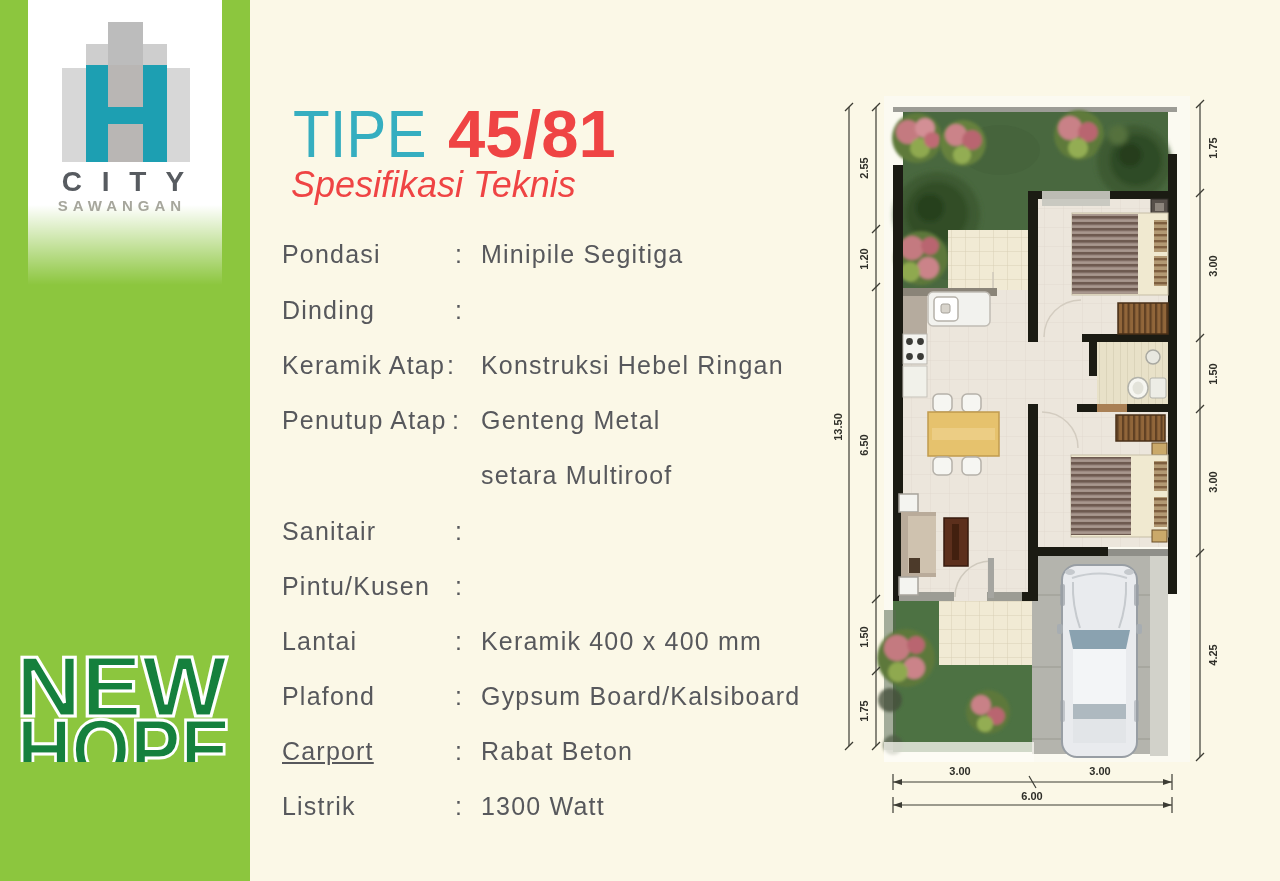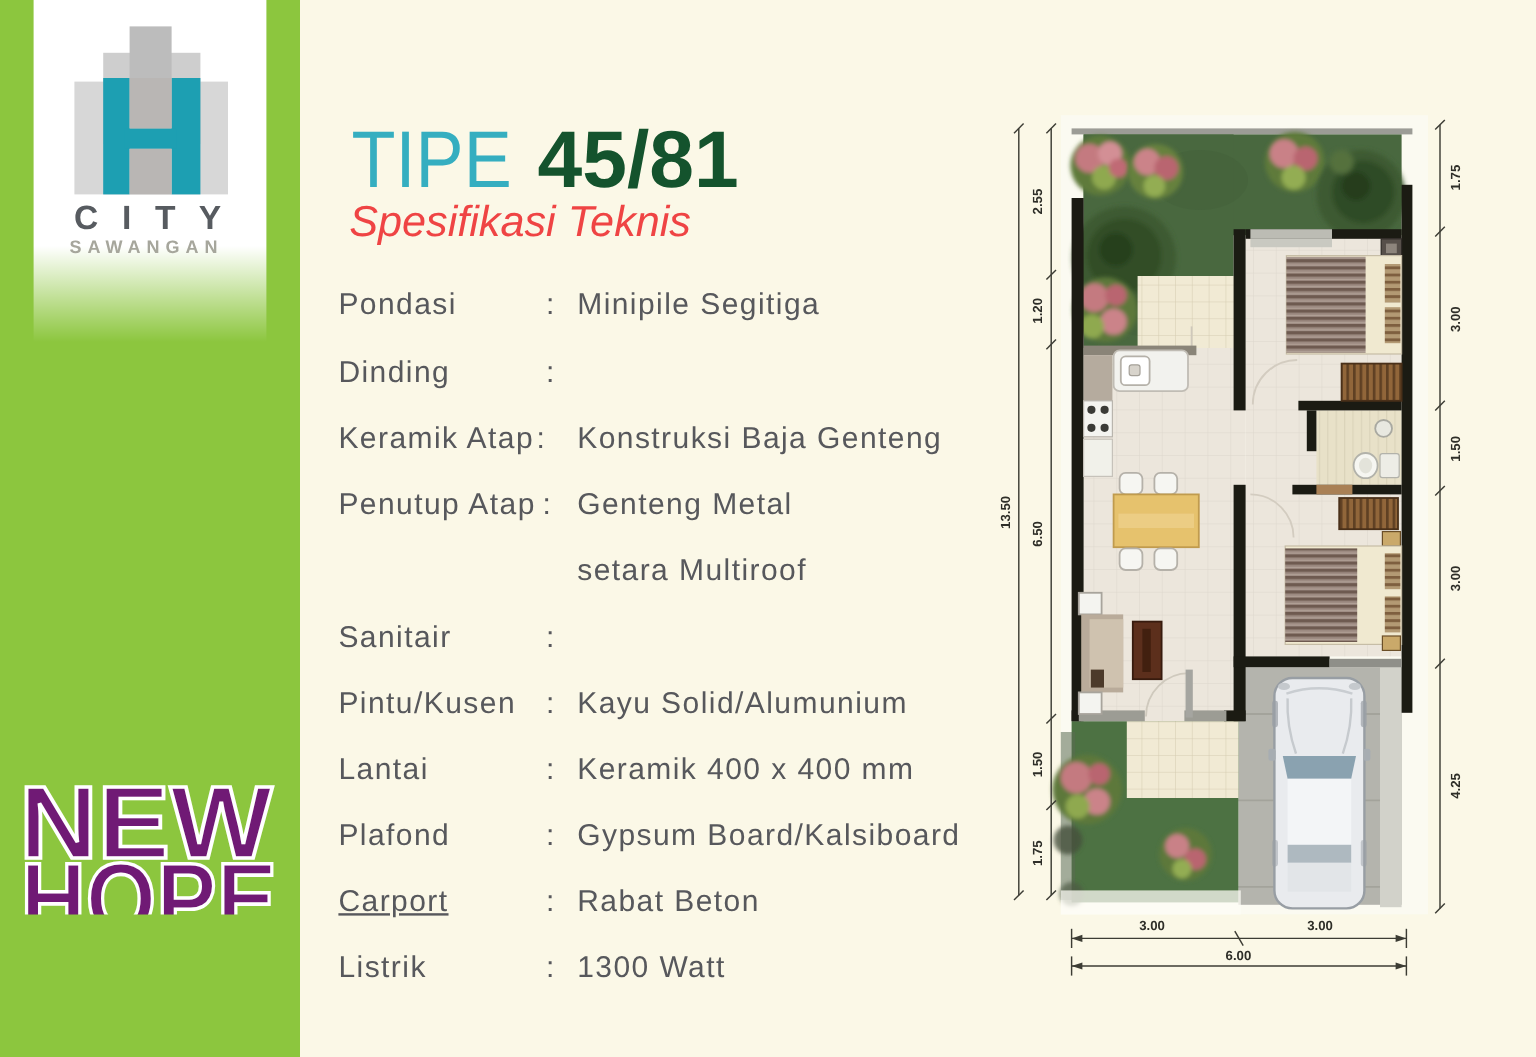--- a/index.html
+++ b/index.html
@@ -32,61 +32,60 @@
   </g>
 
   <rect x="80" y="65" width="35" height="42" fill="#b9b6b4"></rect>
   <rect x="80" y="124" width="35" height="38" fill="#b9b6b4"></rect>
 
   <text x="98" y="191" font-size="28" font-weight="bold" fill="#575b60" text-anchor="middle" letter-spacing="6">C I T Y</text>
 
   <text x="94" y="211" font-size="15" font-weight="bold" fill="#a6a69c" text-anchor="middle" letter-spacing="5">SAWANGAN</text>
 </svg>
 
-<div class="abs" style="left:0;top:0;width:250px;height:762px;color:#701a75;font-weight:bold;overflow:hidden;">
+<div class="abs" style="left:0;top:0;width:250px;height:762px;color:#15803d;font-weight:bold;overflow:hidden;">
 
   <div class="abs" style="left:16px;top:637px;font-size:86px;white-space:nowrap;-webkit-text-stroke:3px #fff;transform:scaleX(1.052);transform-origin:left top;">NEW</div>
 
   <div class="abs" style="left:17px;top:701px;font-size:85px;white-space:nowrap;-webkit-text-stroke:3px #fff;transform:scaleX(0.888);transform-origin:left top;">HOPE</div>
 
   <div class="abs" style="left:17px;top:780px;font-size:51px;white-space:nowrap;-webkit-text-stroke:2px #fff;transform:scaleX(1.041);transform-origin:left top;">BETTER</div>
 
   <div class="abs" style="left:17px;top:826px;font-size:55px;white-space:nowrap;-webkit-text-stroke:2px #fff;transform:scaleX(0.955);transform-origin:left top;">FUTURE</div>
 </div>
 
 <div class="abs" style="left:293px;top:95px;font-size:67px;color:#35aec0;white-space:nowrap;transform:scaleX(0.896);transform-origin:left top;">TIPE</div>
-<div class="abs" style="left:448px;top:95px;font-size:67px;color:#14532d;font-weight:bold;white-space:nowrap;">45/81</div>
+<div class="abs" style="left:448px;top:95px;font-size:67px;color:#ef4444;font-weight:bold;white-space:nowrap;">45/81</div>
 
 <div class="abs" style="left:291px;top:164px;font-size:36px;color:#ef4444;white-space:nowrap;font-style:italic;">Spesifikasi Teknis</div>
 
 <div class="abs" style="left:0;top:0;width:1036px;height:881px;font-size:25px;color:#57585c;letter-spacing:1.2px;white-space:nowrap;">
 
   <div class="abs" style="left:282px;top:240px;">Pondasi</div>
   <div class="abs" style="left:455px;top:240px;">:</div>
   <div class="abs" style="left:481px;top:240px;">Minipile Segitiga</div>
 
   <div class="abs" style="left:282px;top:296px;">Dinding</div>
   <div class="abs" style="left:455px;top:296px;">:</div>
 
   <div class="abs" style="left:282px;top:351px;">Keramik Atap</div>
   <div class="abs" style="left:447px;top:351px;">:</div>
-  <div class="abs" style="left:481px;top:351px;">Konstruksi Baja Genteng</div>
+  <div class="abs" style="left:481px;top:351px;">Konstruksi Hebel Ringan</div>
 
   <div class="abs" style="left:282px;top:406px;">Penutup Atap</div>
   <div class="abs" style="left:452px;top:406px;">:</div>
   <div class="abs" style="left:481px;top:406px;">Genteng Metal</div>
 
   <div class="abs" style="left:481px;top:461px;">setara Multiroof</div>
 
   <div class="abs" style="left:282px;top:517px;">Sanitair</div>
   <div class="abs" style="left:455px;top:517px;">:</div>
 
   <div class="abs" style="left:282px;top:572px;">Pintu/Kusen</div>
   <div class="abs" style="left:455px;top:572px;">:</div>
-  <div class="abs" style="left:481px;top:572px;">Kayu Solid/Alumunium</div>
 
   <div class="abs" style="left:282px;top:627px;">Lantai</div>
   <div class="abs" style="left:455px;top:627px;">:</div>
   <div class="abs" style="left:481px;top:627px;">Keramik 400 x 400 mm</div>
 
   <div class="abs" style="left:282px;top:682px;">Plafond</div>
   <div class="abs" style="left:455px;top:682px;">:</div>
   <div class="abs" style="left:481px;top:682px;">Gypsum Board/Kalsiboard</div>
 
   <div class="abs" style="left:282px;top:737px;text-decoration:underline;">Carport</div>

